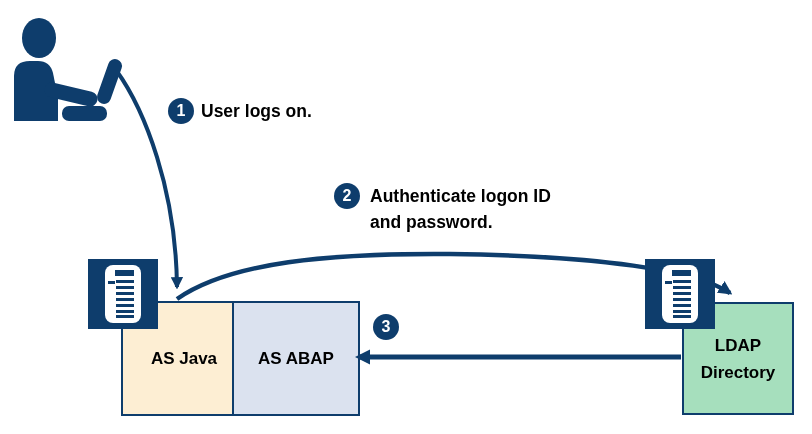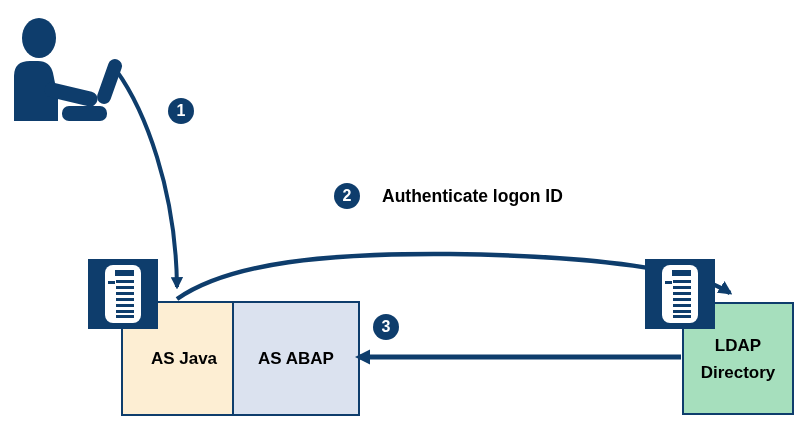--- a/index.html
+++ b/index.html
@@ -25,21 +25,21 @@
     background:#0e3d6c;color:#fff;font-weight:bold;font-size:16px;
     display:flex;align-items:center;justify-content:center;z-index:3;
   }
   .caption{
     position:absolute;color:#000;font-weight:bold;font-size:17.5px;
     line-height:26px;white-space:nowrap;z-index:3;
   }
   #badge-1{left:168px;top:98px;}
   #cap-1{left:201px;top:98px;}
   #badge-2{left:334px;top:183px;}
-  #cap-2{left:382px;top:183px;}
+  #cap-2{left:370px;top:183px;}
   #badge-3{left:373px;top:314px;}
   #cap-3{left:408px;top:317px;}
 </style>
 </head>
 <body>
 
 <div id="stage">
 
   <div class="node" id="as-java">
     <span>AS Java</span>
@@ -102,25 +102,27 @@
         <rect x="28" y="45" width="18" height="3"></rect>
         <rect x="28" y="51" width="18" height="3"></rect>
         <rect x="28" y="56" width="18" height="3"></rect>
       </g>
     </g>
   </svg>
 
   <div class="badge" id="badge-1">
     <span>1</span>
   </div>
+  <div class="caption" id="cap-1">User logs on.</div>
 
   <div class="badge" id="badge-2">
     <span>2</span>
   </div>
   <div class="caption" id="cap-2">
     <div>Authenticate logon ID</div>
+    <div>and password.</div>
   </div>
 
   <div class="badge" id="badge-3">
     <span>3</span>
   </div>
 
 </div>
 
 </body></html>

